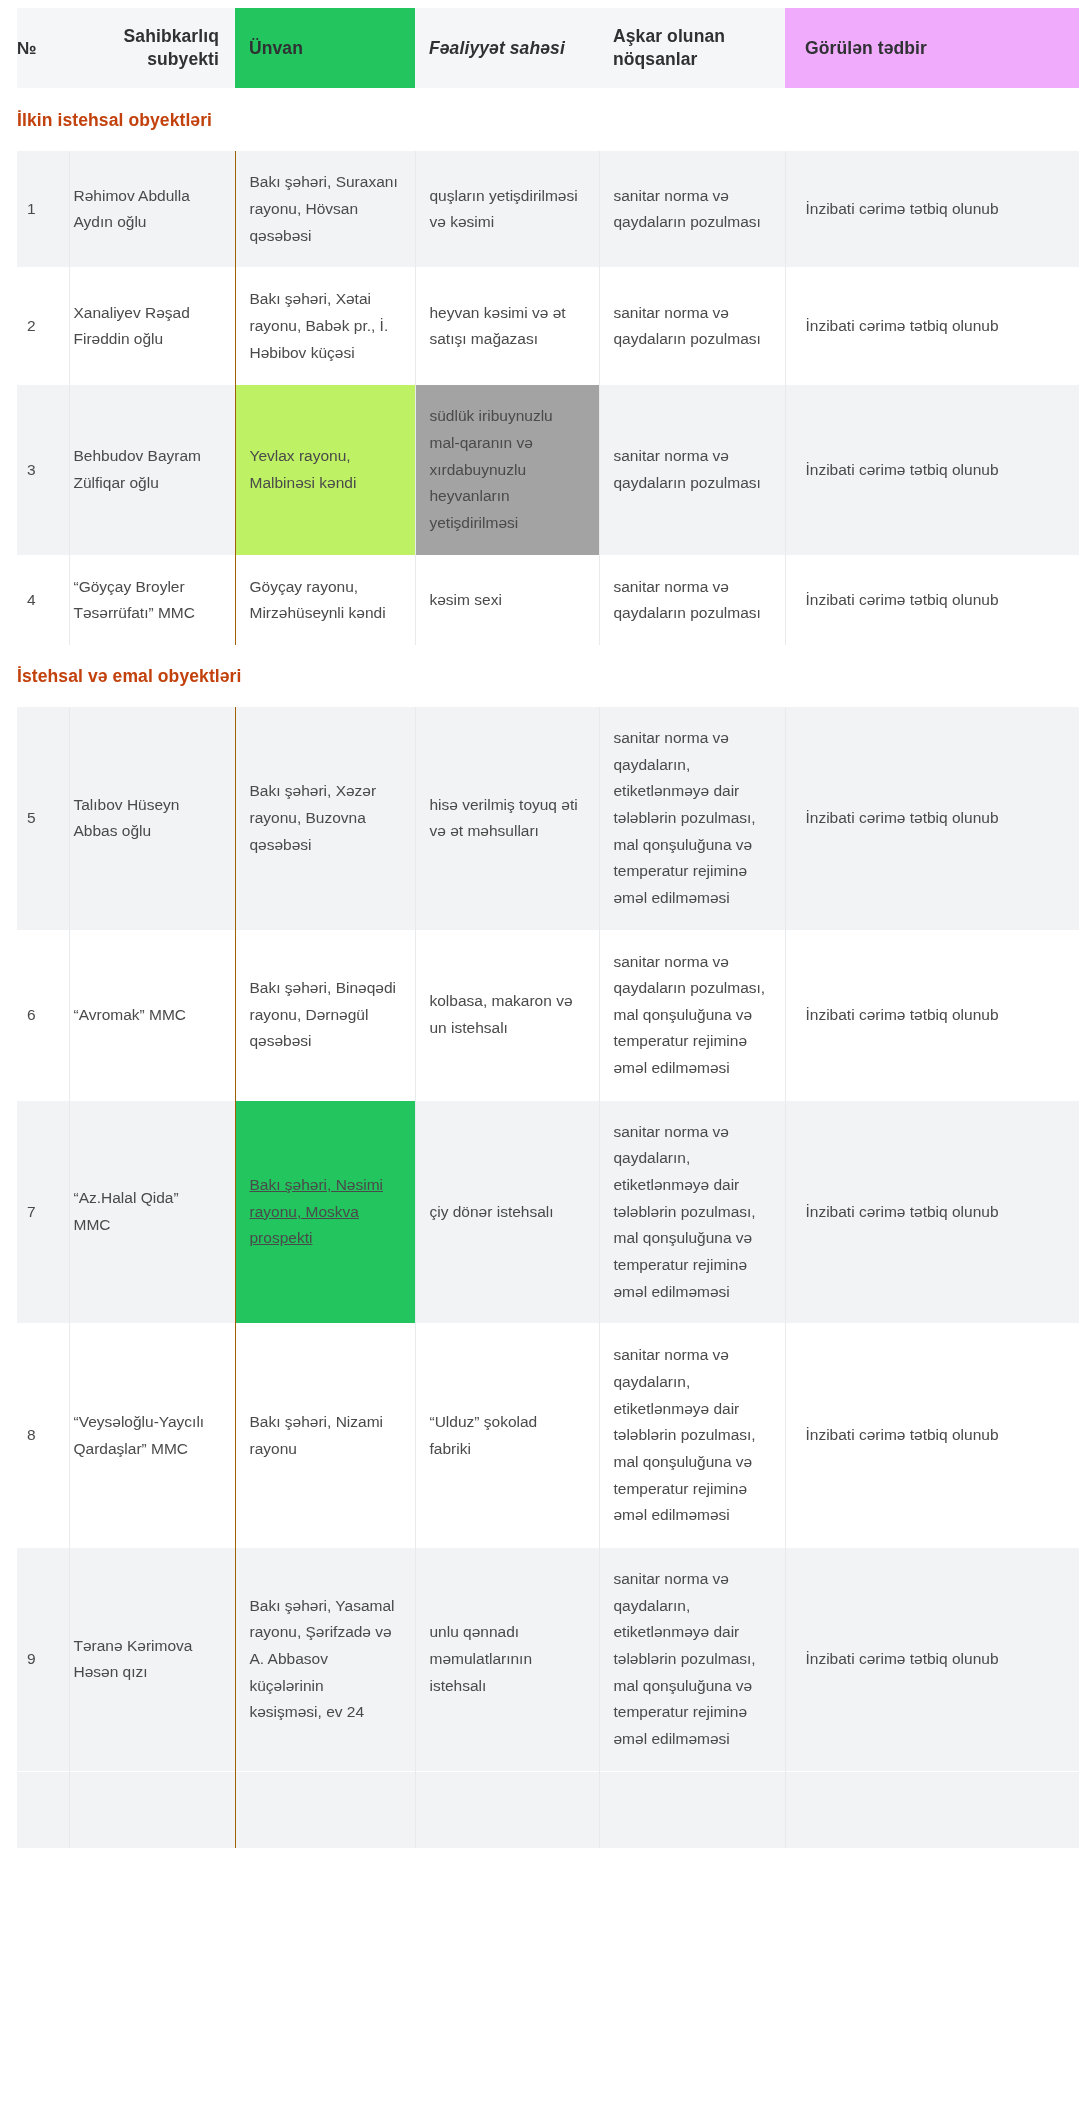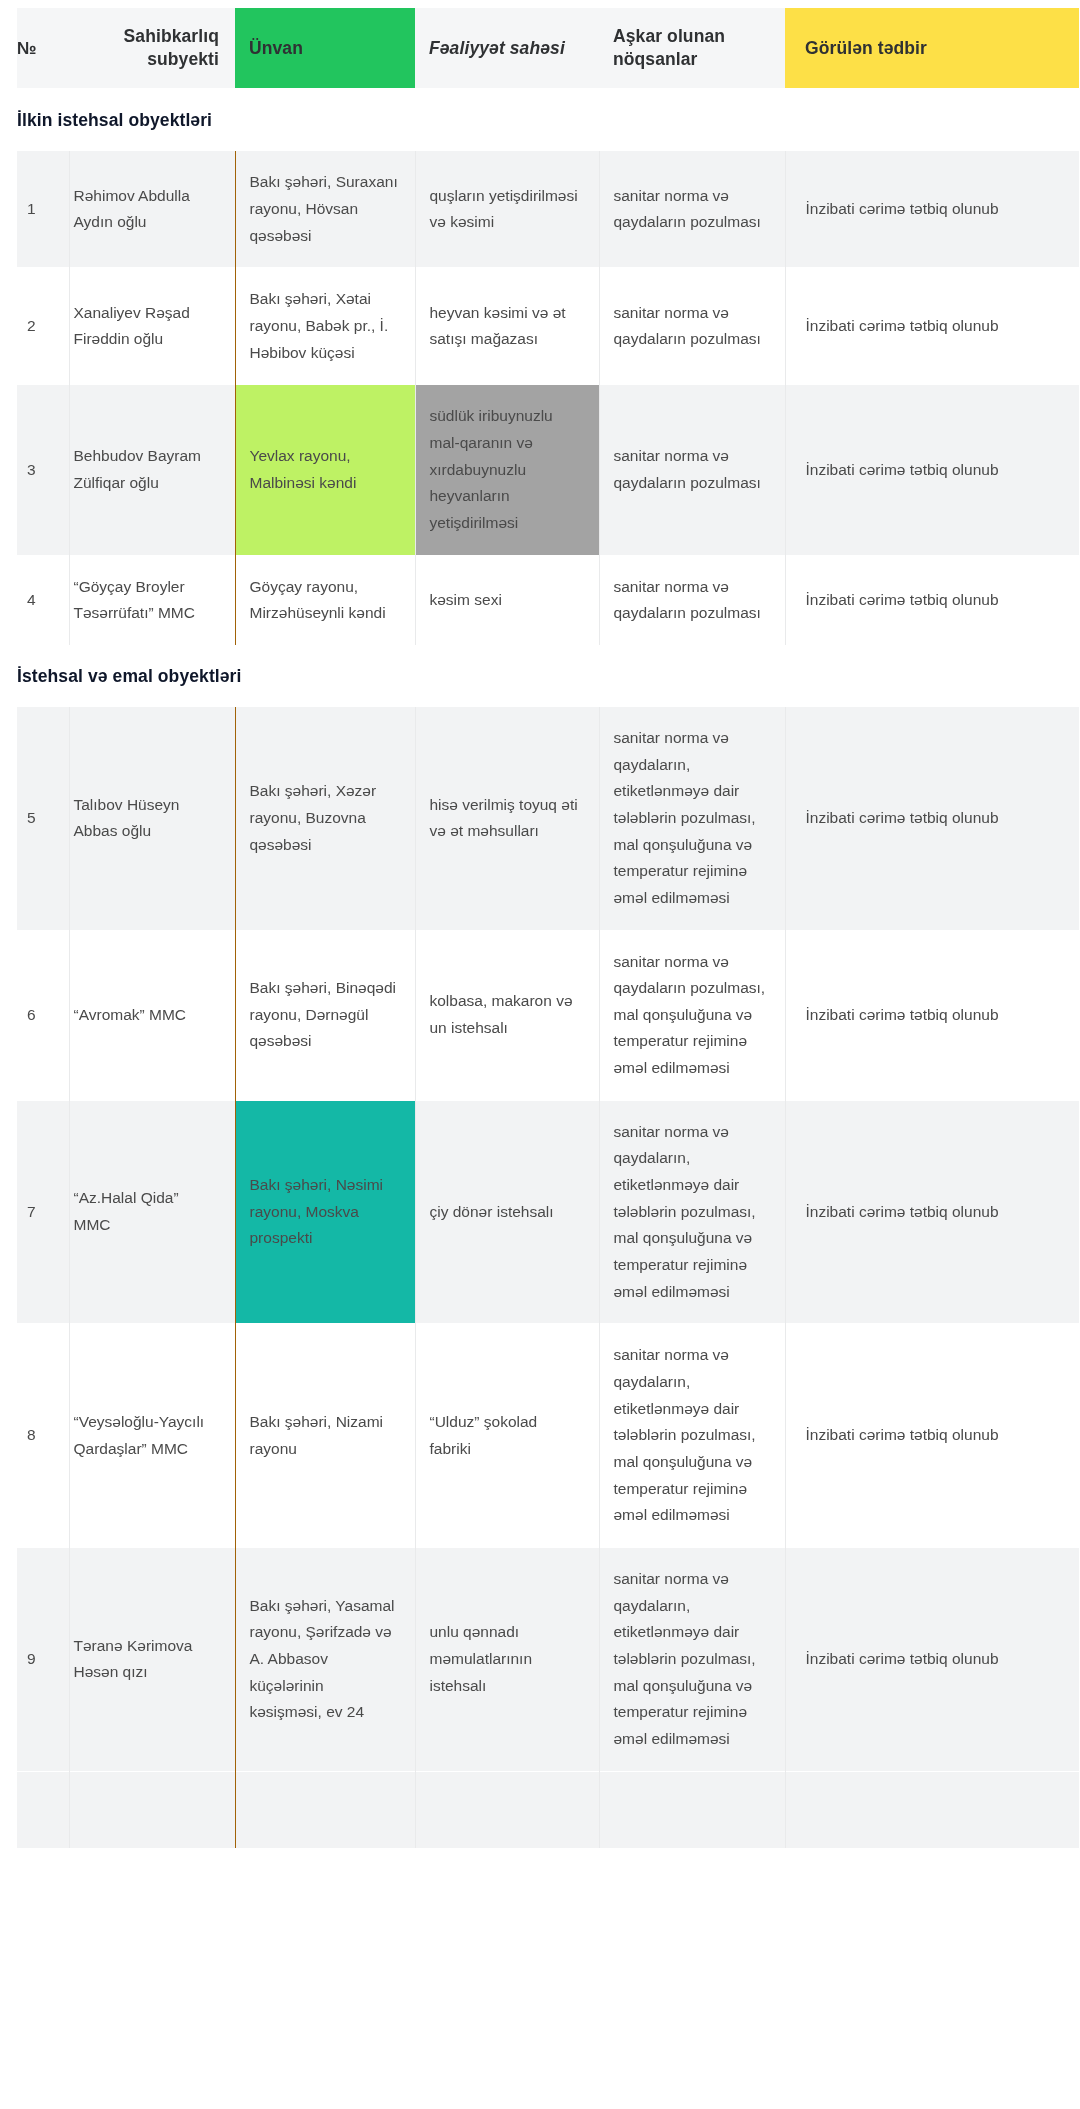--- a/index.html
+++ b/index.html
@@ -58,21 +58,21 @@
   thead th.th-subject { padding-left: 4px; text-align: right; }
   thead th.th-address { padding-left: 14px; }
   thead th.th-area    { padding-left: 14px; font-style: italic; }
   thead th.th-defect  { padding-left: 14px; }
   thead th.th-measure { padding-left: 20px; }
 
   tr.group-row td {
     background: #ffffff;
     font-size: 17.5px;
     font-weight: bold;
-    color: #0f172a;
+    color: #c2410c;
     padding: 16px 0 15px 0;
     letter-spacing: 0.1px;
   }
 
   tbody td {
     font-size: 15.5px;
     line-height: 1.72;
     vertical-align: middle;
     color: #4a4a4a;
     padding: 18px 16px 18px 0;
@@ -113,21 +113,21 @@
       <col class="c-defect">
       <col class="c-measure">
     </colgroup>
     <thead>
       <tr>
         <th class="th-no" style="background: rgb(245, 246, 247);"><span>№</span></th>
         <th class="th-subject" style="background: rgb(245, 246, 247);">Sahibkarlıq subyekti</th>
         <th class="th-address" style="background: #22c55e;">Ünvan</th>
         <th class="th-area" style="background: rgb(245, 246, 247);">Fəaliyyət sahəsi</th>
         <th class="th-defect" style="background: rgb(245, 246, 247);">Aşkar olunan nöqsanlar</th>
-        <th class="th-measure" style="background: #fde047;">Görülən tədbir</th>
+        <th class="th-measure" style="background: #f0abfc;">Görülən tədbir</th>
       </tr>
     </thead>
     <tbody>
 
       <tr class="group-row">
         <td colspan="6">İlkin istehsal obyektləri</td>
       </tr>
 
       <tr class="data-row shade">
         <td class="col-no" style="background: rgb(242, 243, 244);">1</td>
@@ -183,21 +183,21 @@
         <td class="col-subject">“Avromak” MMC</td>
         <td class="col-address">Bakı şəhəri, Binəqədi rayonu, Dərnəgül qəsəbəsi</td>
         <td class="col-area">kolbasa, makaron və un istehsalı</td>
         <td class="col-defect">sanitar norma və qaydaların pozulması, mal qonşuluğuna və temperatur rejiminə əməl edilməməsi</td>
         <td class="col-measure">İnzibati cərimə tətbiq olunub</td>
       </tr>
 
       <tr class="data-row shade">
         <td class="col-no" style="background: rgb(242, 243, 244);">7</td>
         <td class="col-subject" style="background: rgb(242, 243, 244);">“Az.Halal Qida” MMC</td>
-        <td class="col-address" style="background: #14b8a6;">Bakı şəhəri, Nəsimi rayonu, Moskva prospekti</td>
+        <td class="col-address" style="background: #22c55e; text-decoration: underline;">Bakı şəhəri, Nəsimi rayonu, Moskva prospekti</td>
         <td class="col-area" style="background: rgb(242, 243, 244);">çiy dönər istehsalı</td>
         <td class="col-defect" style="background: rgb(242, 243, 244);">sanitar norma və qaydaların, etiketlənməyə dair tələblərin pozulması, mal qonşuluğuna və temperatur rejiminə əməl edilməməsi</td>
         <td class="col-measure" style="background: rgb(242, 243, 244);">İnzibati cərimə tətbiq olunub</td>
       </tr>
 
       <tr class="data-row plain">
         <td class="col-no">8</td>
         <td class="col-subject">“Veysəloğlu-Yaycılı Qardaşlar” MMC</td>
         <td class="col-address">Bakı şəhəri, Nizami rayonu</td>
         <td class="col-area">“Ulduz” şokolad fabriki</td>

